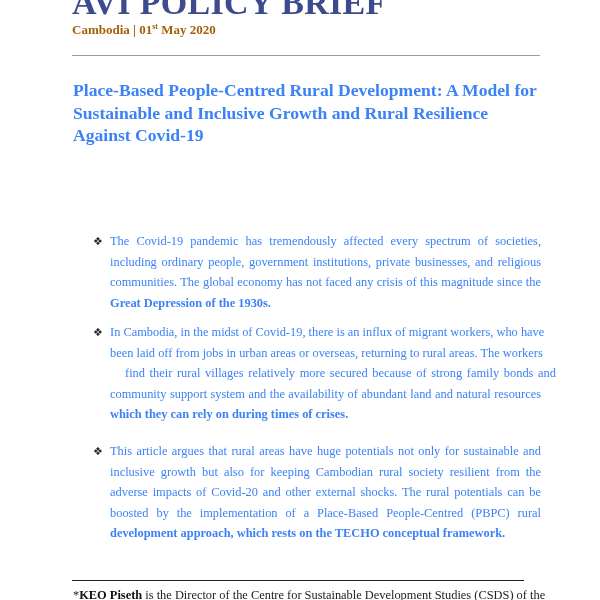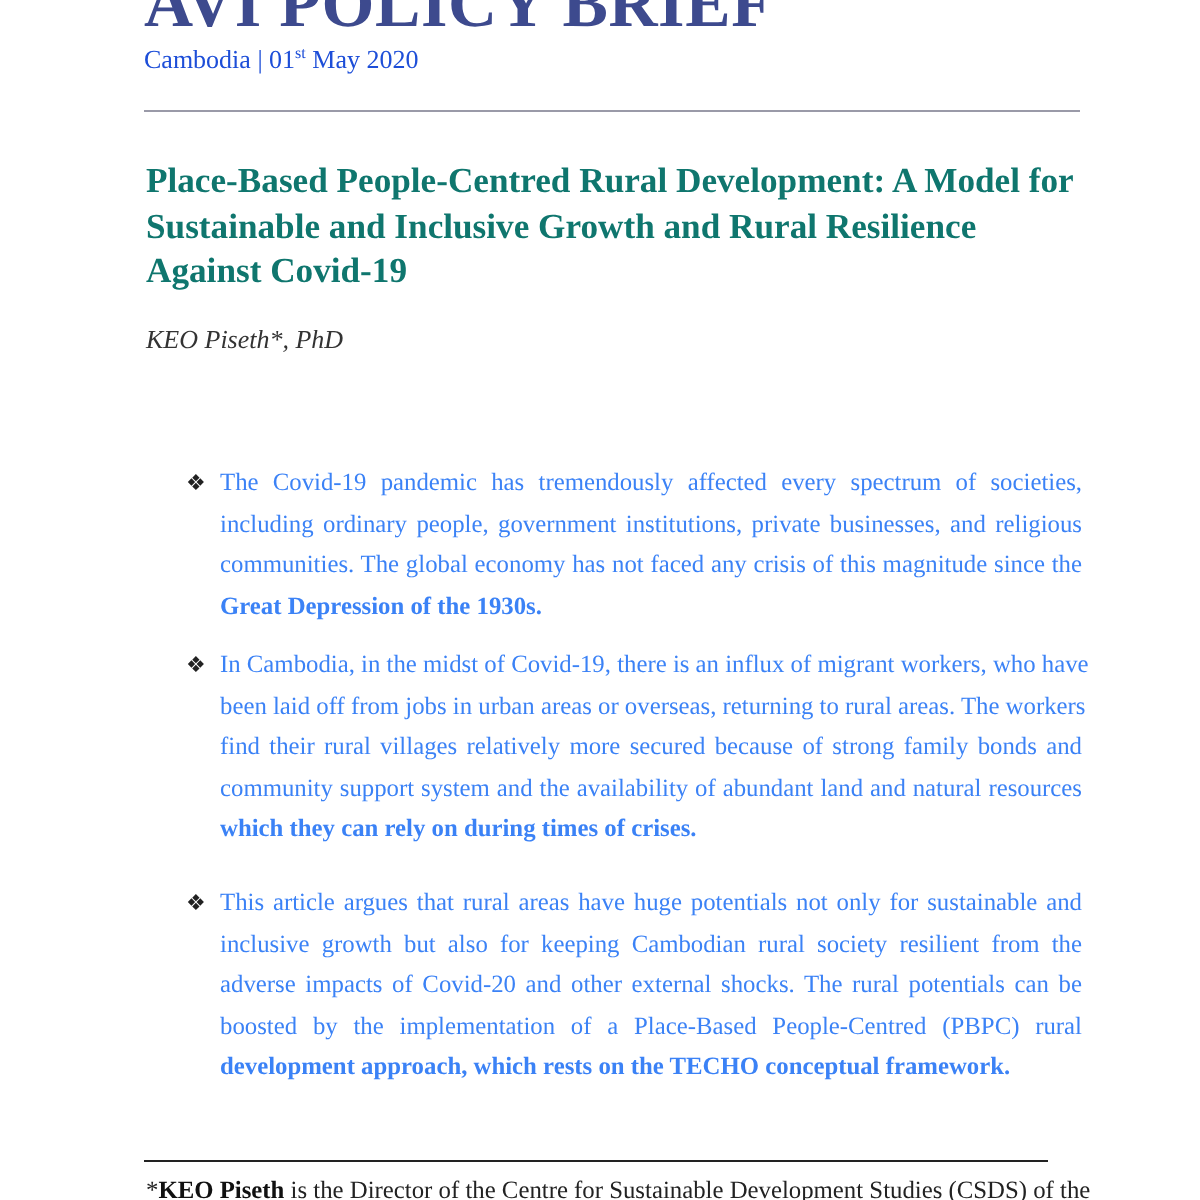--- a/index.html
+++ b/index.html
@@ -29,22 +29,22 @@
       color: #3d4a8e;
       letter-spacing: 0.3px;
       white-space: nowrap;
       line-height: 34px;
     }
     .dateline {
       position: absolute;
       left: 72px;
       top: 22px;
       font-size: 13px;
-      font-weight: normal;
-      color: #1d4ed8;
+      font-weight: bold;
+      color: #a16207;
       white-space: nowrap;
     }
     .dateline sup {
       font-size: 8px;
       vertical-align: 5px;
       line-height: 0;
     }
     .header-rule {
       position: absolute;
       left: 72px;
@@ -54,21 +54,21 @@
       background: #9a9aa8;
     }
     .doc-title {
       position: absolute;
       left: 73px;
       top: 79px;
       width: 470px;
       font-size: 17.6px;
       font-weight: bold;
       line-height: 22.5px;
-      color: #0f766e;
+      color: #3b82f6;
     }
     .doc-title span { display: block; white-space: nowrap; }
     .author {
       position: absolute;
       left: 73px;
       top: 162px;
       font-size: 13px;
       font-style: italic;
       color: #333;
       white-space: nowrap;
@@ -142,36 +142,35 @@
   <div class="dateline"><span>Cambodia</span><span> | </span><span>01</span><sup>st</sup><span> May 2020</span></div>
 
   <div class="header-rule"></div>
 
   <h1 class="doc-title" style="margin:0;">
     <span>Place-Based People-Centred Rural Development: A Model for</span>
     <span>Sustainable and Inclusive Growth and Rural Resilience</span>
     <span>Against Covid-19</span>
   </h1>
 
-  <div class="author">KEO Piseth*, PhD</div>
 
 
   <div class="bullet" style="top:233px;">
     <span class="glyph">❖</span>
     <div class="line" style="top:0px;">The Covid-19 pandemic has tremendously affected every spectrum of societies,</div>
     <div class="line" style="top:20.5px;">including ordinary people, government institutions, private businesses, and religious</div>
     <div class="line" style="top:41px;">communities. The global economy has not faced any crisis of this magnitude since the</div>
     <div class="line last" style="top:61.5px;">Great Depression of the 1930s.</div>
   </div>
 
   <div class="bullet" style="top:324px;">
     <span class="glyph">❖</span>
     <div class="line" style="top:0px;">In Cambodia, in the midst of Covid-19, there is an influx of migrant workers, who have</div>
     <div class="line" style="top:20.5px;">been laid off from jobs in urban areas or overseas, returning to rural areas. The workers</div>
-    <div class="line" style="top:41px;">find their rural villages relatively more secured because of strong family bonds and</div>
+    <div class="line" style="top:41px;margin-left:15px;">find their rural villages relatively more secured because of strong family bonds and</div>
     <div class="line" style="top:61.5px;">community support system and the availability of abundant land and natural resources</div>
     <div class="line last" style="top:82px;">which they can rely on during times of crises.</div>
   </div>
 
   <div class="bullet" style="top:443px;">
     <span class="glyph">❖</span>
     <div class="line" style="top:0px;">This article argues that rural areas have huge potentials not only for sustainable and</div>
     <div class="line" style="top:20.5px;">inclusive growth but also for keeping Cambodian rural society resilient from the</div>
     <div class="line" style="top:41px;">adverse impacts of Covid-20 and other external shocks. The rural potentials can be</div>
     <div class="line" style="top:61.5px;">boosted by the implementation of a Place-Based People-Centred (PBPC) rural</div>

